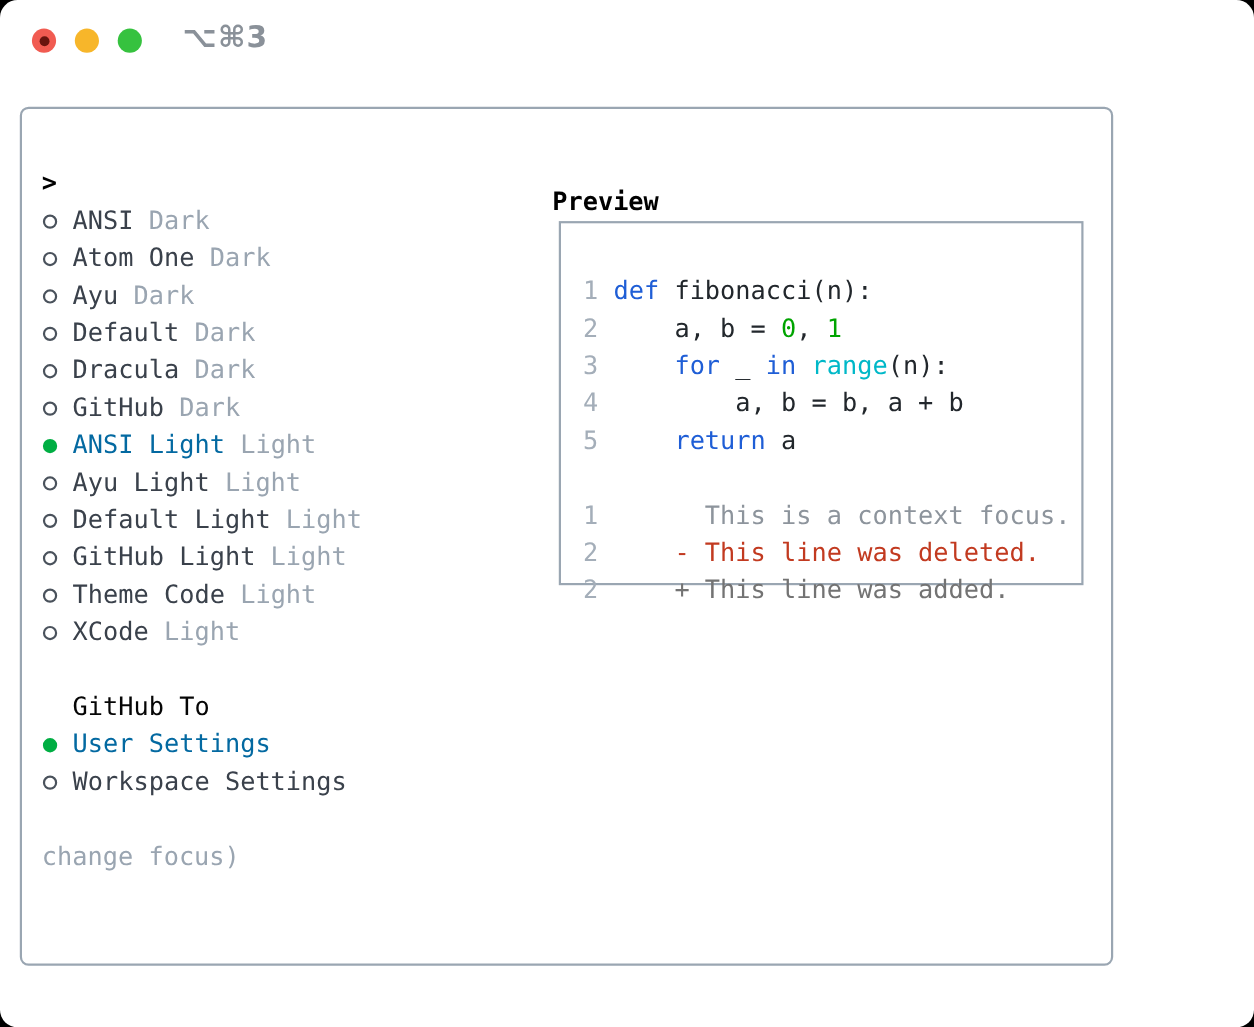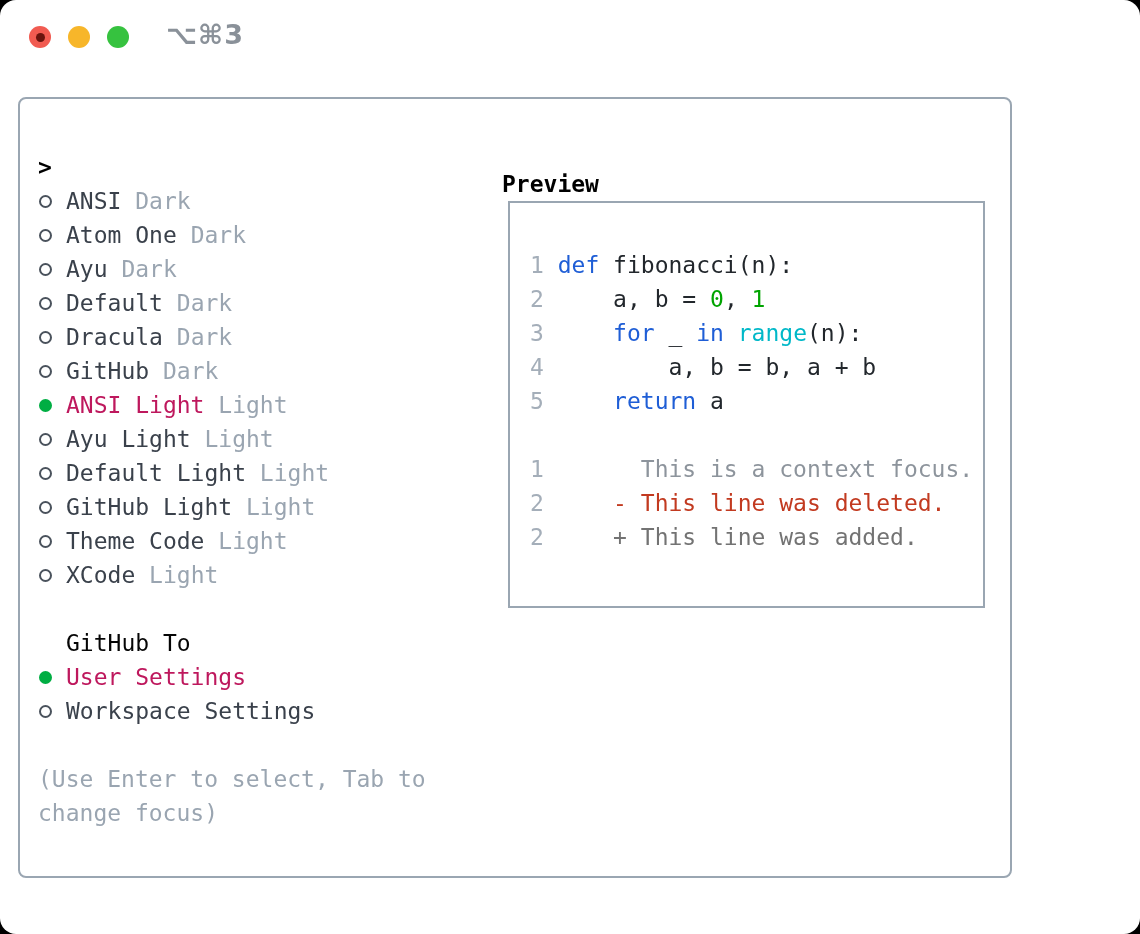--- a/index.html
+++ b/index.html
@@ -19,26 +19,26 @@
   
   .theme-panel{position:absolute;left:18px;top:51px;width:440px;}
   .row{display:flex;align-items:center;height:34px;font-size:23px;white-space:pre;color:#3a414b;}
   .prefix{width:28px;flex:0 0 28px;display:flex;align-items:center;}
   .caret{color:#000;font-weight:bold;}
   .radio{width:13px;height:13px;border:2px solid #4a525c;border-radius:50%;box-sizing:border-box;margin-left:1px;}
   .radio.sel{background:#00ae43;border-color:#00ae43;}
   .hdr{color:#000;font-weight:bold;}
   .hdr2{color:#050505;}
   .variant{color:#9aa5b1;}
-  .sel-green{color:#be185d;}
+  .sel-green{color:#0369a1;}
   .tname{color:#3a414b;}
   .help{color:#9aa5b1;}
   
   .preview-title{position:absolute;left:482px;top:68px;}
-  .preview-box{position:absolute;left:488px;top:102px;width:477px;height:407px;border:2px solid #9aa6b2;
+  .preview-box{position:absolute;left:488px;top:102px;width:477px;height:331px;border:2px solid #9aa6b2;
                box-sizing:border-box;padding:45px 0 0 20px;background:#fff;}
   .code-row{height:34px;line-height:34px;font-size:23px;white-space:pre;color:#22272c;}
   .ln{color:#a4aeb9;}
   .kw{color:#1f5ed6;}
   .num{color:#00a400;}
   .fn{color:#00b8c8;}
   .plain{color:#22272c;}
   .ctx{color:#8d949c;}
   .del{color:#c23a20;}
   .add{color:#737373;text-align:center;}
@@ -79,21 +79,20 @@
       <div class="row">
         <span class="prefix"></span>
         <span class="hdr2">GitHub To</span>
       </div>
       <div id="apply-options">
           <div class="row"><span class="prefix"><span class="radio sel"></span></span><span class="sel-green">User Settings</span></div>
           <div class="row"><span class="prefix"><span class="radio"></span></span><span class="tname">Workspace Settings</span></div>
         </div>
       <div class="row"></div>
       <div id="help">
-          <div class="row help">(Use Enter to select, Tab to</div>
           <div class="row help">change focus)</div>
         </div>
     </div>
 
     <div class="preview-title row">
       <span class="hdr">Preview</span>
     </div>
 
     <div class="preview-box">
       <div id="code">

